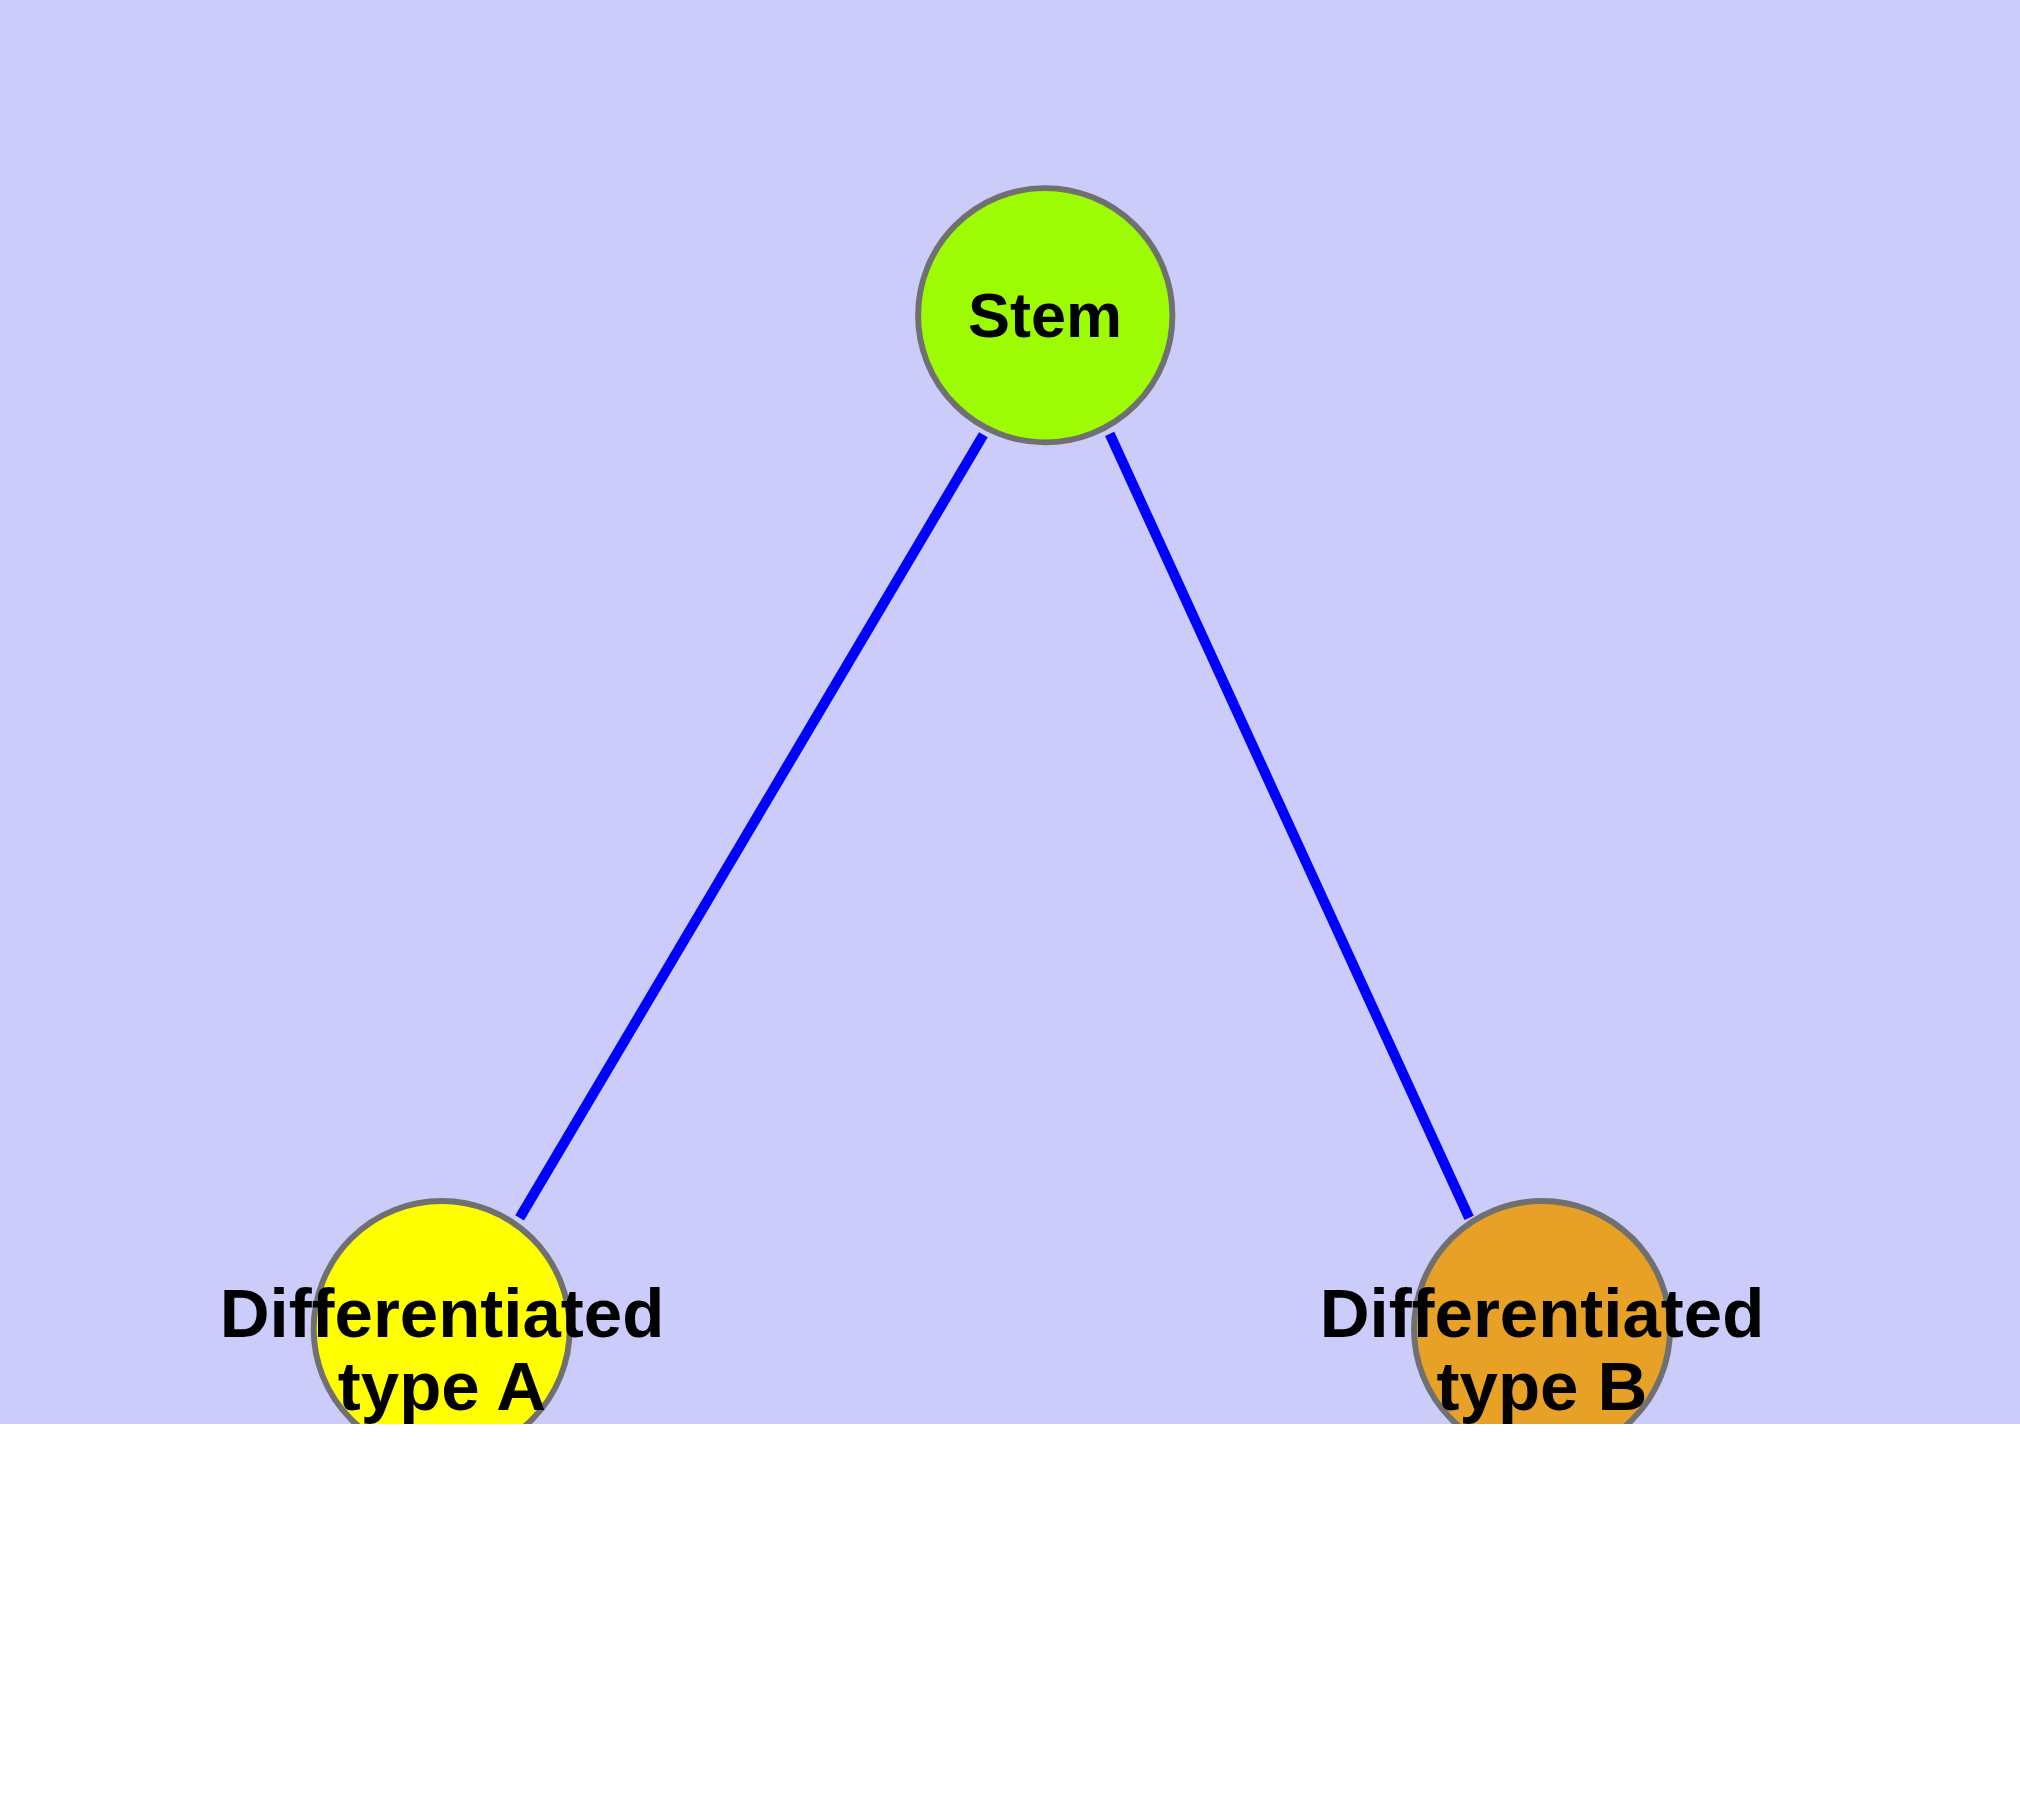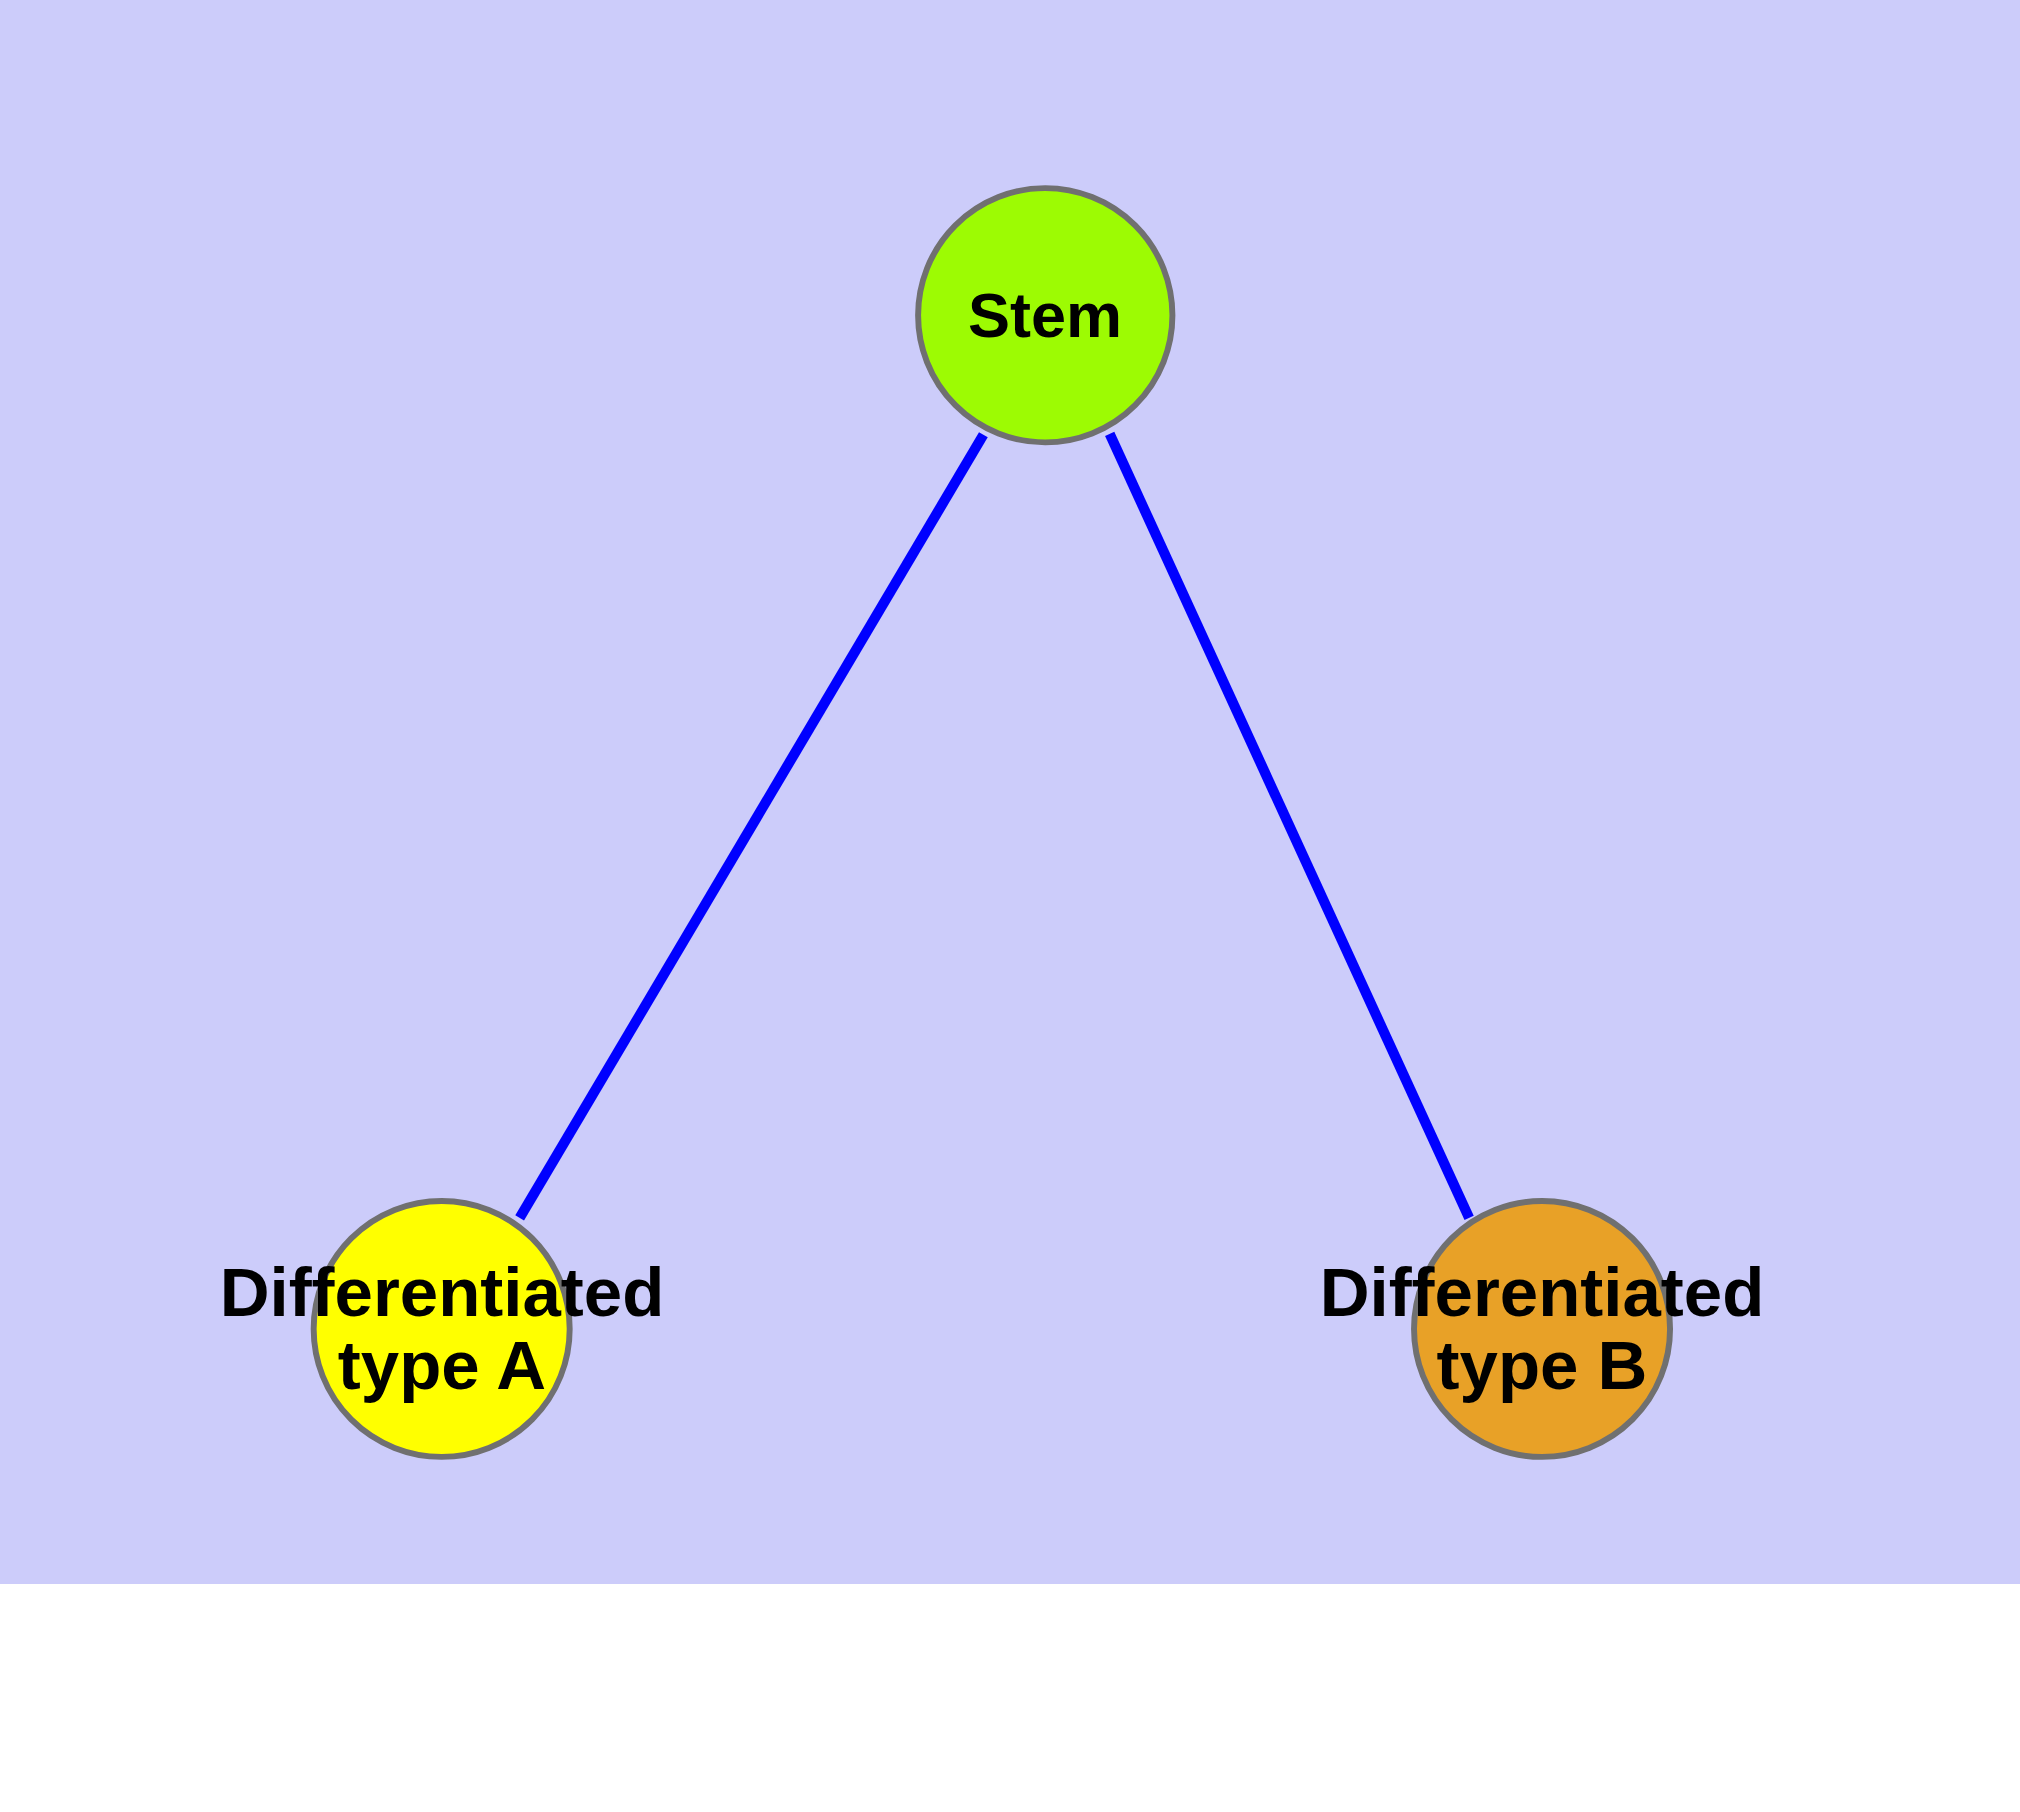--- a/index.html
+++ b/index.html
@@ -41,26 +41,27 @@
     line-height: 1.06;
     white-space: pre;
     pointer-events: none;
     transform: translate(-50%, -50%);
   }
   .node-label.stem-label {
     font-size: 63px;
   }
   .node-label.leaf-label {
     font-size: 69px;
+    margin-top: 21px;
   }
 </style>
 </head>
 <body>
 
-<div id="canvas" style="width: 2021px; height: 1584px;">
+<div id="canvas" style="width: 2021px; height: 1424px;">
   <div id="graph-surface" style="width: 2021px; height: 1812px;">
     <svg id="graph-svg" viewBox="0 0 2384 2138" preserveAspectRatio="none">
       <rect id="bg-rect" x="0" y="0" width="2384" height="2138" fill="#ccccfa"></rect>
 
       <g id="edges-layer">
         <line id="edge-0" x1="1160" y1="513" x2="613" y2="1437" stroke="#0000ff" stroke-width="12" stroke-linecap="butt"></line>
         <line id="edge-1" x1="1309" y1="512" x2="1733" y2="1437" stroke="#0000ff" stroke-width="12" stroke-linecap="butt"></line>
       </g>
 
       <g id="nodes-layer">

